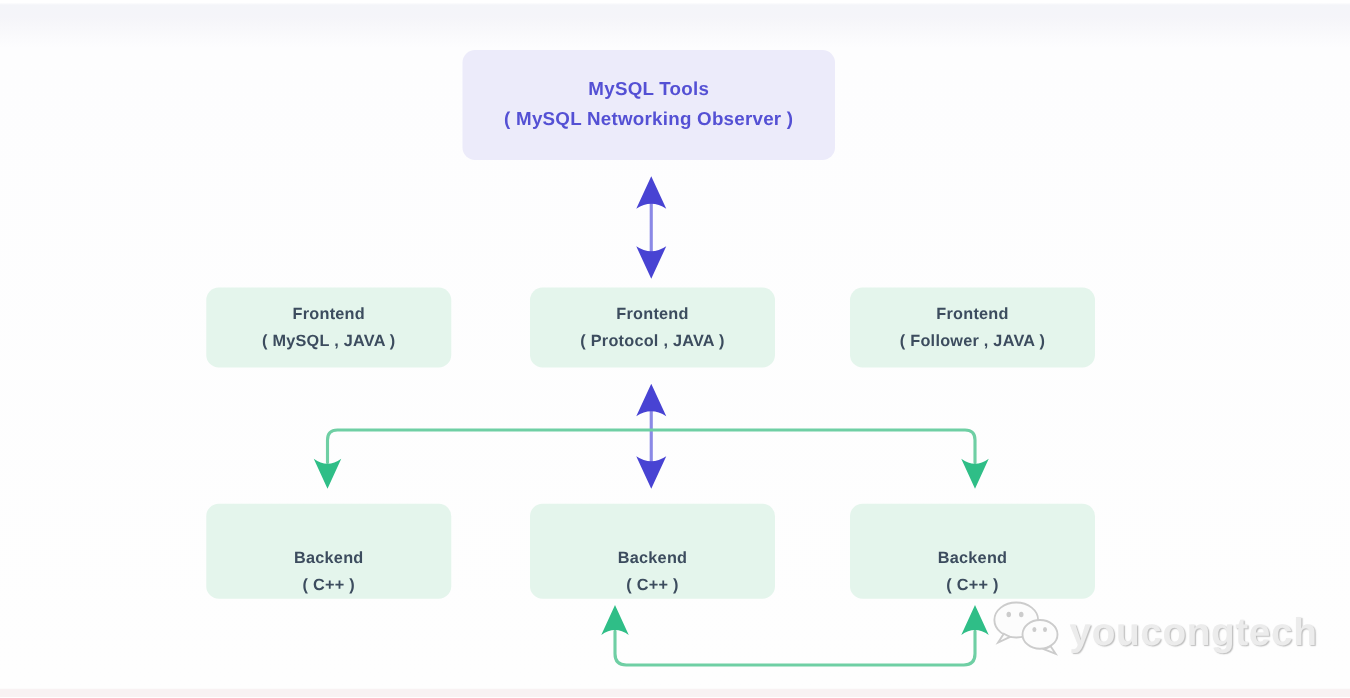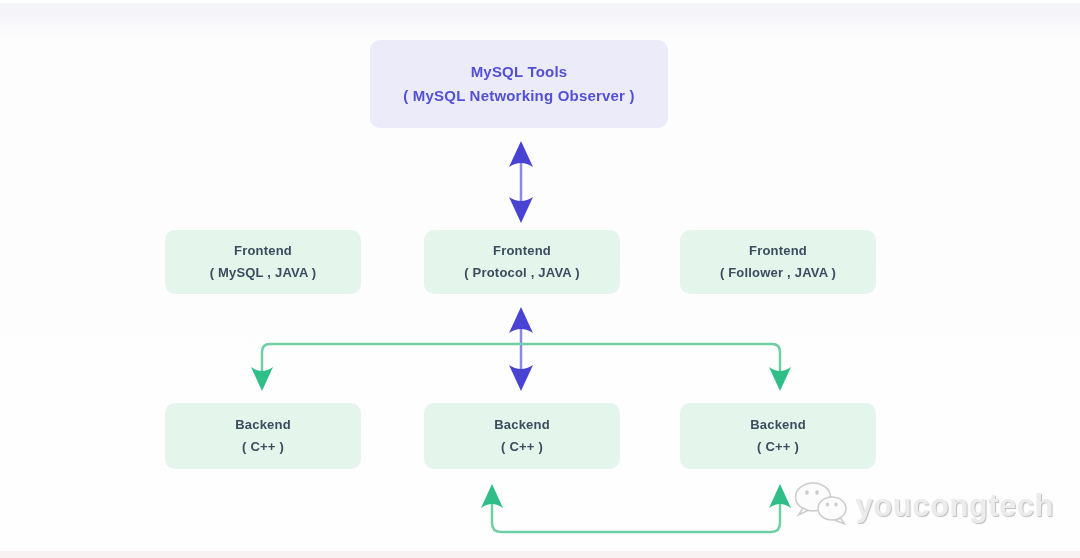--- a/index.html
+++ b/index.html
@@ -17,21 +17,21 @@
   .top-node {
     left:370px; top:40px; width:298px; height:88px;
     background:var(--top-node-bg); color:var(--top-node-text);
     font-size:15px; line-height:24px;
   }
   .mint {
     width:196px; background:var(--node-bg); color:var(--node-text);
     font-size:13px; line-height:22px;
   }
   .row-frontend { top:230px; height:64px; }
-  .row-backend  { top:403px; height:66px; }
+  .row-backend  { top:403px; height:76px;justify-content:flex-end; }
   .col-left  { left:165px; }
   .col-mid   { left:424px; }
   .col-right { left:680px; }
   .blue-shaft  { stroke:var(--blue-arrow-shaft); stroke-width:2.5; fill:none; stroke-linecap:round; }
   .blue-head   { fill:var(--blue-arrow); }
   .green-shaft { stroke:var(--green-arrow-shaft); stroke-width:2.5; fill:none; stroke-linecap:round; }
   .green-head  { fill:var(--green-arrow); }
   .watermark {
     position:absolute; right:26px; bottom:26px;
     display:flex; align-items:center; gap:6px;

